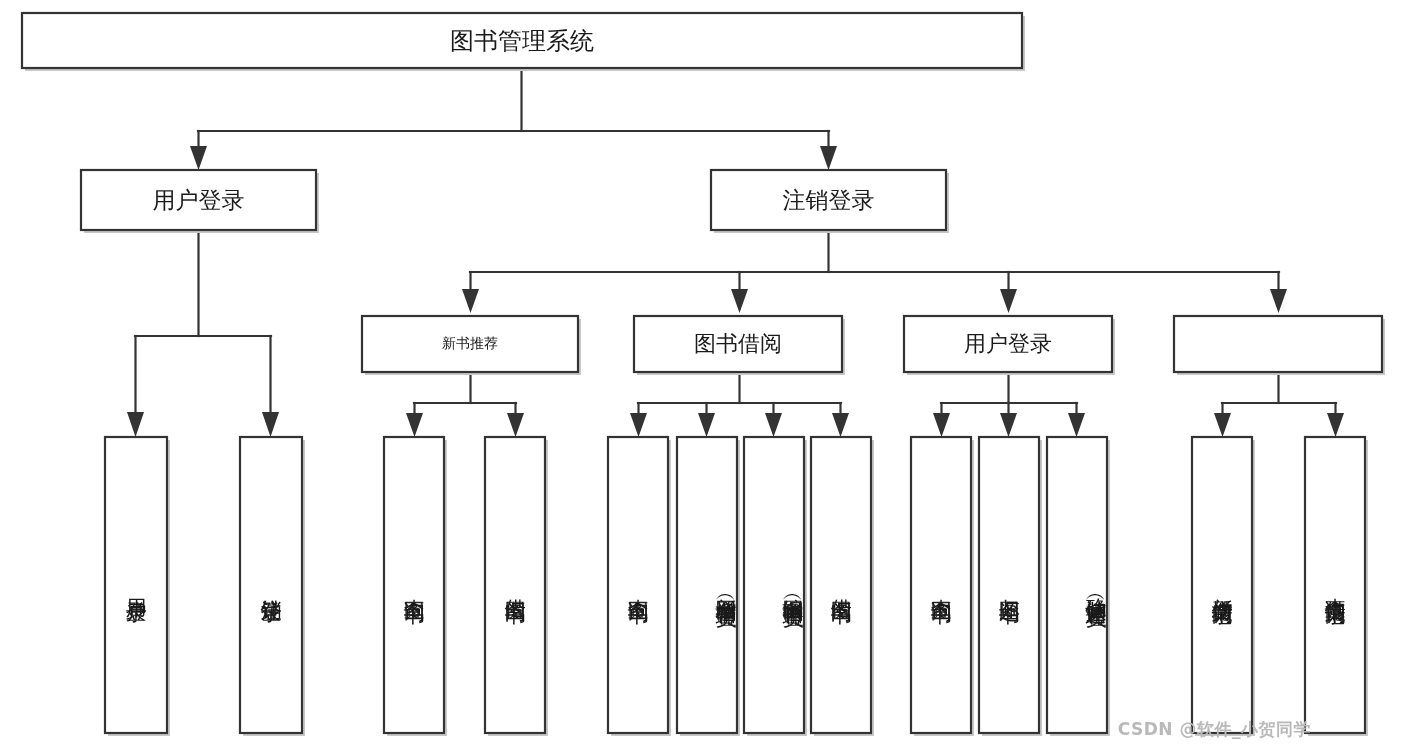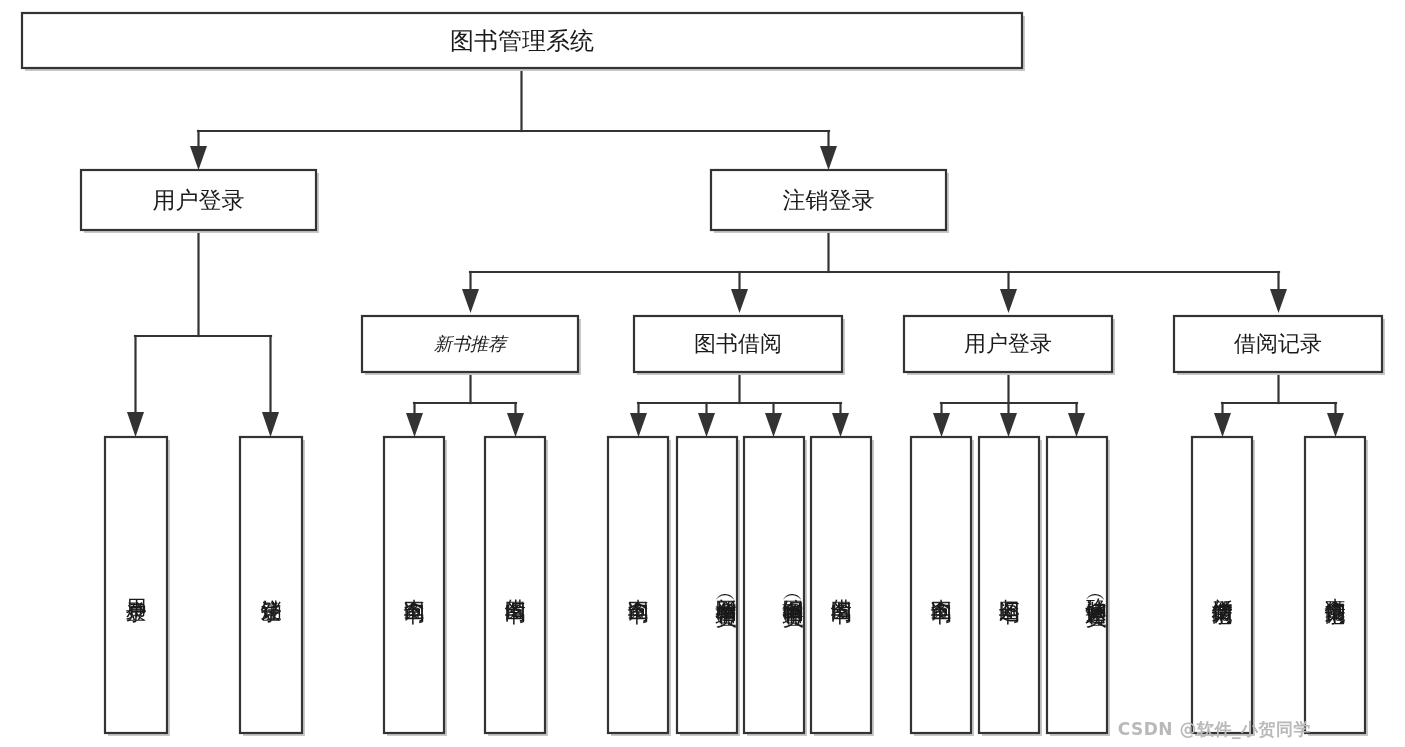--- a/index.html
+++ b/index.html
@@ -251,24 +251,23 @@
       <rect class="node-shadow" x="1308" y="440" width="60" height="296"></rect>
       <rect class="node-box" x="1305" y="437" width="60" height="296"></rect>
     </g>
   </svg>
 
   <div class="hlabel-wrap" style="left:22px; top:13px; width:1000px; height:55px; font-size:24px;">图书管理系统</div>
 
   <div class="hlabel-wrap" style="left:81px; top:170px; width:235px; height:60px; font-size:23px;">用户登录</div>
   <div class="hlabel-wrap" style="left:711px; top:170px; width:235px; height:60px; font-size:23px;">注销登录</div>
 
-  <div class="hlabel-wrap" style="left:362px; top:316px; width:216px; height:56px; font-size:18px;font-style:italic;">新书推荐</div>
+  <div class="hlabel-wrap" style="left:362px; top:316px; width:216px; height:56px; font-size:14px;">新书推荐</div>
   <div class="hlabel-wrap" style="left:634px; top:316px; width:208px; height:56px; font-size:22px;">图书借阅</div>
   <div class="hlabel-wrap" style="left:904px; top:316px; width:208px; height:56px; font-size:22px;">用户登录</div>
-  <div class="hlabel-wrap" style="left:1174px; top:316px; width:208px; height:56px; font-size:22px;">借阅记录</div>
 
   <div class="vlabel-wrap" style="left:105px; top:437px; width:62px; height:296px;">用户登录</div>
   <div class="vlabel-wrap" style="left:240px; top:437px; width:62px; height:296px;">注销登录</div>
   <div class="vlabel-wrap" style="left:384px; top:437px; width:60px; height:296px;">查询图书</div>
   <div class="vlabel-wrap" style="left:485px; top:437px; width:60px; height:296px;">借阅图书</div>
   <div class="vlabel-wrap" style="left:608px; top:437px; width:60px; height:296px;">查询图书</div>
   <div class="vlabel-wrap" style="left:677px; top:437px; width:60px; height:296px; align-items:flex-start; padding-top:6px; box-sizing:border-box;">新增图书（管理员）</div>
   <div class="vlabel-wrap" style="left:744px; top:437px; width:60px; height:296px; align-items:flex-start; padding-top:6px; box-sizing:border-box;">编辑图书（管理员）</div>
   <div class="vlabel-wrap" style="left:811px; top:437px; width:60px; height:296px;">借阅图书</div>
   <div class="vlabel-wrap" style="left:911px; top:437px; width:60px; height:296px;">查询图书</div>

